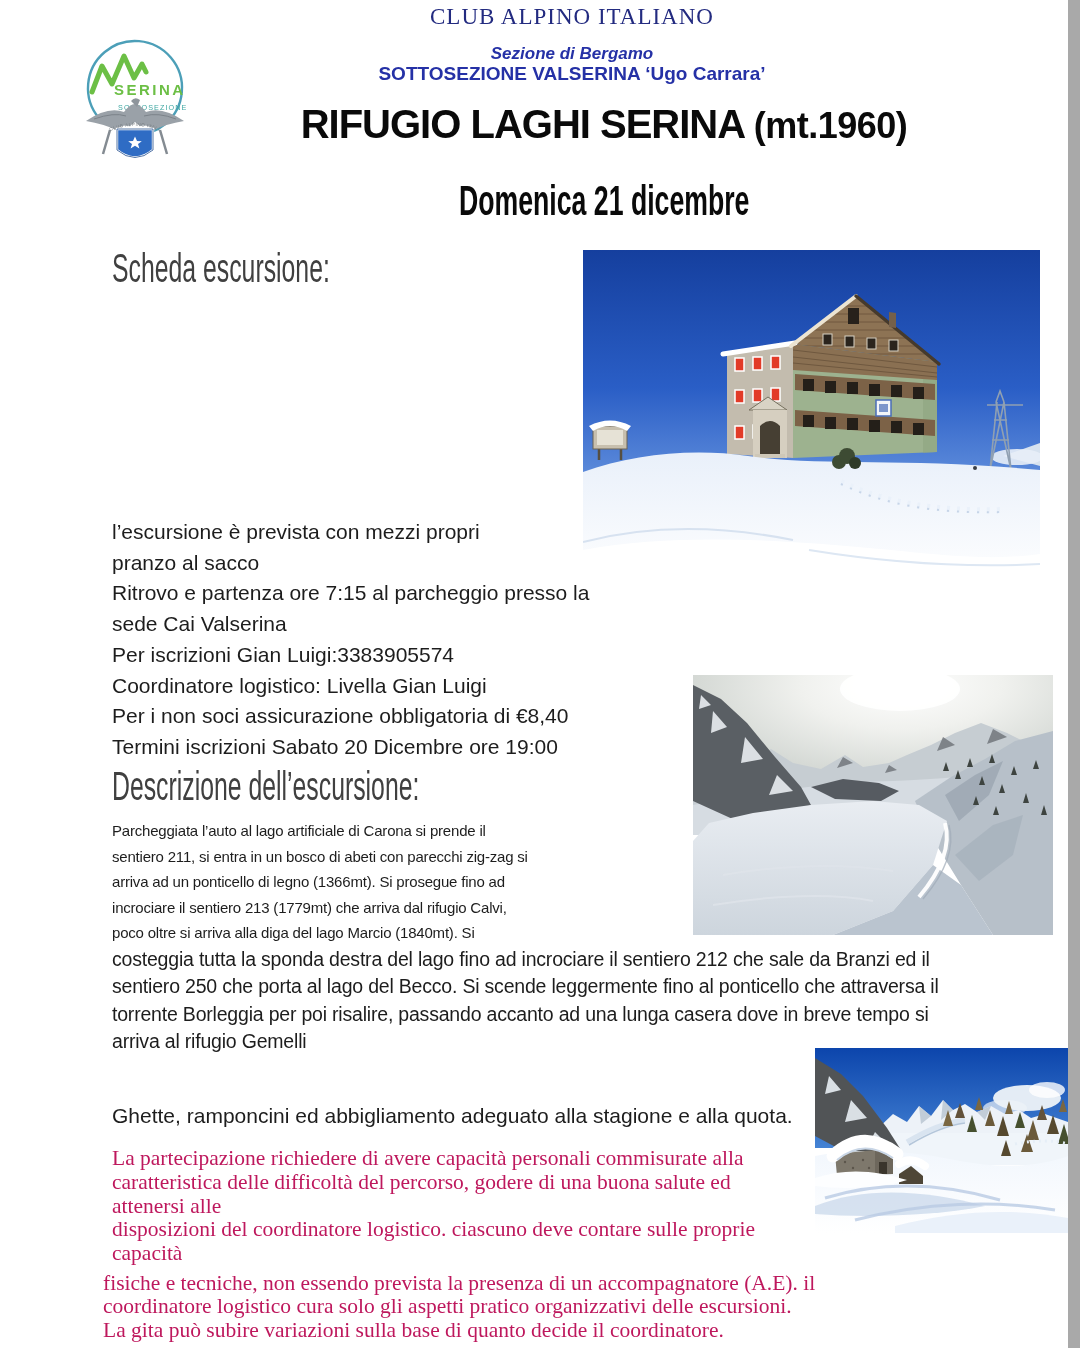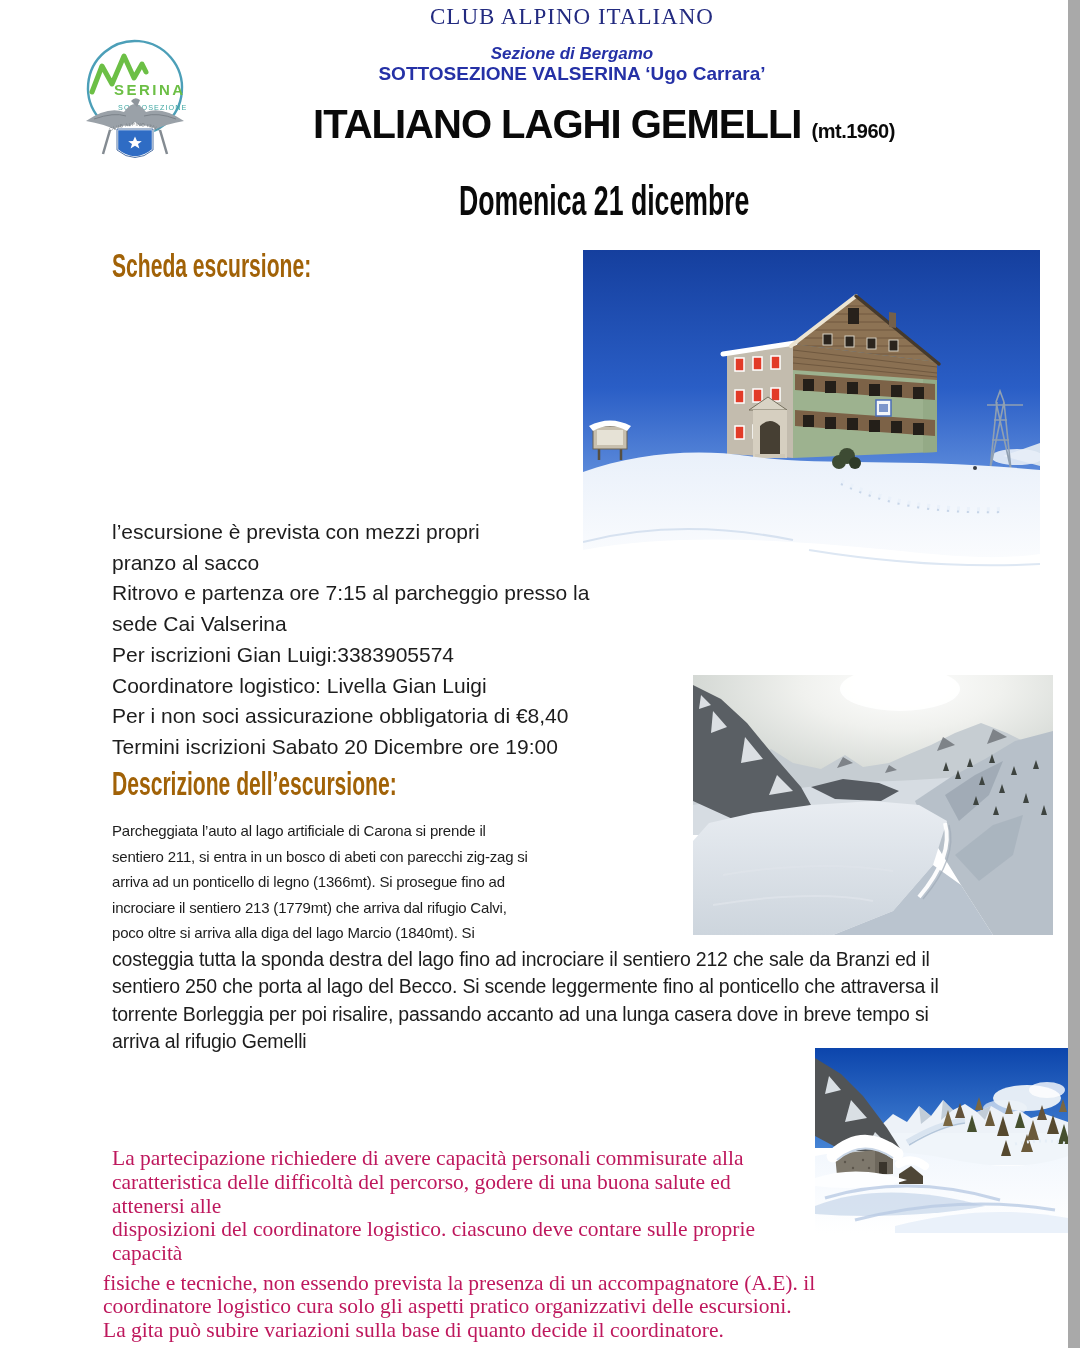--- a/index.html
+++ b/index.html
@@ -11,30 +11,30 @@
     color: #1d1d1d;
   }
   .abs { position: absolute; }
   .centered { text-align: center; white-space: nowrap; }
 
   .club  { left:0; width:1144px; top:4px;  font-family:"Liberation Serif","DejaVu Serif",serif; font-size:23px; letter-spacing:1px; color:#232b80; }
   .sez   { left:0; width:1144px; top:44px; font-size:17px; font-style:italic; font-weight:bold; color:#2531a6; }
   .sotto { left:0; width:1144px; top:63px; font-size:19px; font-weight:bold; color:#2531a6; }
 
   .title { left:0; width:1208px; top:102px; font-size:40px; font-weight:bold; color:#0a0a0a; letter-spacing:-1px; }
-  .title .suffix { font-size:20px; letter-spacing:-0.5px;margin-top:8px; }
+  .title .suffix { font-size:36px; letter-spacing:-0.5px;margin-top:8px; }
 
   .date-row { left:0; width:1208px; top:176px; }
   .date-text { font-size:43px; font-weight:bold; color:#0a0a0a; }
 
   .cond { display:inline-block; white-space:nowrap; transform:scaleX(0.62); }
   .from-left   { transform-origin:0 50%; }
   .from-center { transform-origin:50% 50%; }
 
-  .sec-heading { left:112px; font-size:34px; font-weight:bold; color:#a16207; white-space:nowrap; }
+  .sec-heading { left:112px; font-size:40px; font-weight:normal; color:#404040; white-space:nowrap; }
 
   .body-lines { white-space:pre-line; color:#1d1d1d; }
   .scheda-lines { left:112px; top:281px; font-size:21px;  line-height:32px; }
   .org-lines    { left:112px; top:517px; font-size:21px;  line-height:30.7px; }
   .desc-narrow  { left:112px; top:818px; font-size:15px; line-height:25.6px; letter-spacing:-0.2px; }
   .desc-wide    { left:112px; top:946px; font-size:19.5px; line-height:27.4px; letter-spacing:-0.2px; }
   .attr-line    { left:112px; top:1104px; font-size:21px; }
 
   .avviso  { font-family:"Liberation Serif","DejaVu Serif",serif; color:#be185d; }
   .avviso1 { left:112px; top:1147px; font-size:21.5px; line-height:23.8px; }
@@ -69,21 +69,21 @@
     <path d="M20,93 Q40,86 52,90 M70,90 Q84,86 102,93" fill="none" stroke="#7c838a" stroke-width="1"></path>
     <path d="M36,104 L29,128 M86,104 L93,128" stroke="#848b92" stroke-width="2.5"></path>
     <path id="bt" d="M36,105 Q61,95 86,105" fill="none"></path>
     <text font-size="4.6" fill="#7a8086" letter-spacing="0.5" font-family="Liberation Sans, sans-serif"><textPath href="#bt">CLUB ALPINO ITALIANO</textPath></text>
     <path d="M43,103 H79 V124 Q61,139 43,124 Z" fill="#2f6cc4" stroke="#ffffff" stroke-width="2.4"></path>
     <path d="M43,103 H79 V124 Q61,139 43,124 Z" fill="none" stroke="#27518e" stroke-width="0.8"></path>
     <path d="M61,110.5 L63,115 L67.8,115.2 L64,118 L65.4,122.6 L61,119.8 L56.6,122.6 L58,118 L54.2,115.2 L59,115 Z" fill="#ffffff"></path>
   </svg>
 
   <div class="abs centered title">
-    <span>ITALIANO LAGHI GEMELLI</span>
+    <span>RIFUGIO LAGHI SERINA</span>
     <span class="suffix">(mt.1960)</span>
   </div>
   <div class="abs centered date-row">
     <span class="cond from-center date-text">Domenica 21 dicembre</span>
   </div>
 
   <div class="abs sec-heading" style="top:246px">
     <span class="cond from-left">Scheda escursione:</span>
   </div>
 
@@ -102,20 +102,21 @@
   <div class="abs body-lines desc-narrow">Parcheggiata l’auto al lago artificiale di Carona si prende il
 sentiero 211, si entra in un bosco di abeti con parecchi zig-zag si
 arriva ad un ponticello di legno (1366mt). Si prosegue fino ad
 incrociare il sentiero 213 (1779mt) che arriva dal rifugio Calvi,
 poco oltre si arriva alla diga del lago Marcio (1840mt). Si</div>
   <div class="abs body-lines desc-wide">costeggia tutta la sponda destra del lago fino ad incrociare il sentiero 212 che sale da Branzi ed il
 sentiero 250 che porta al lago del Becco. Si scende leggermente fino al ponticello che attraversa il
 torrente Borleggia per poi risalire, passando accanto ad una lunga casera dove in breve tempo si
 arriva al rifugio Gemelli</div>
 
+  <div class="abs attr-line">Ghette, ramponcini ed abbigliamento adeguato alla stagione e alla quota.</div>
 
   <div class="abs body-lines avviso avviso1">La partecipazione richiedere di avere capacità personali commisurate alla
 caratteristica delle difficoltà del percorso, godere di una buona salute ed
 attenersi alle
 disposizioni del coordinatore logistico. ciascuno deve contare sulle proprie
 capacità</div>
   <div class="abs body-lines avviso avviso2">fisiche e tecniche, non essendo prevista la presenza di un accompagnatore (A.E). il
 coordinatore logistico cura solo gli aspetti pratico organizzativi delle escursioni.
 La gita può subire variazioni sulla base di quanto decide il coordinatore.</div>
 

